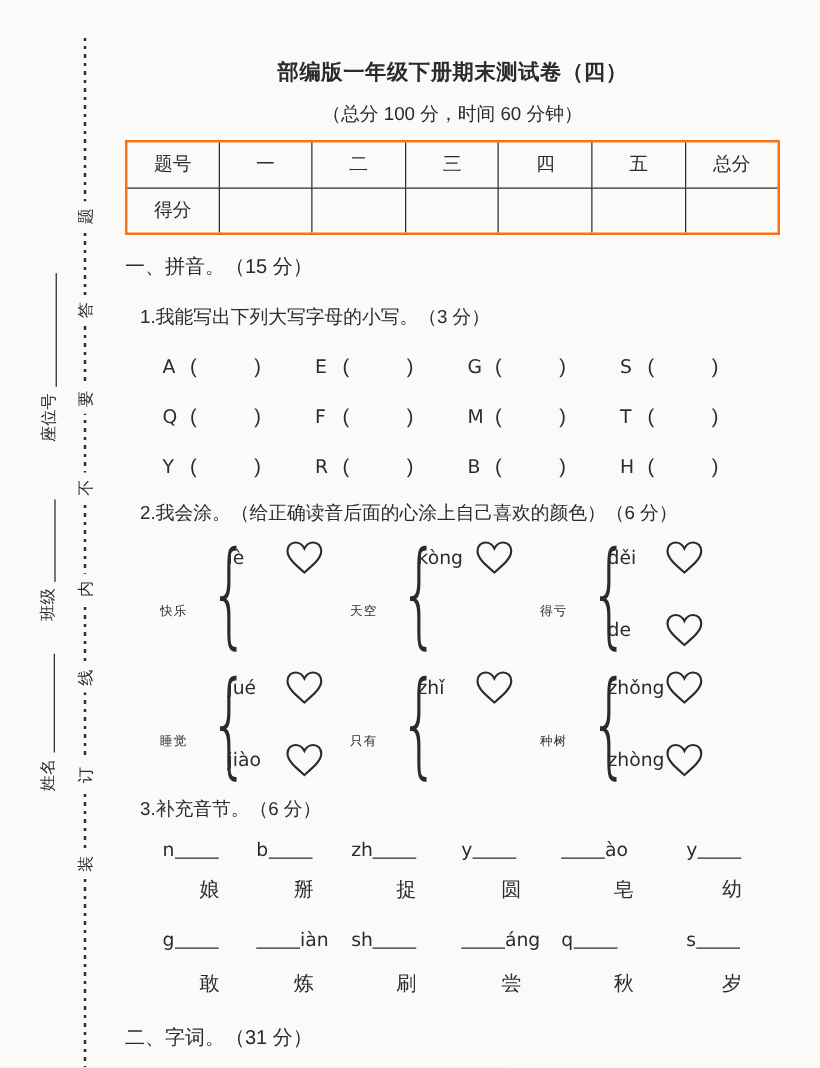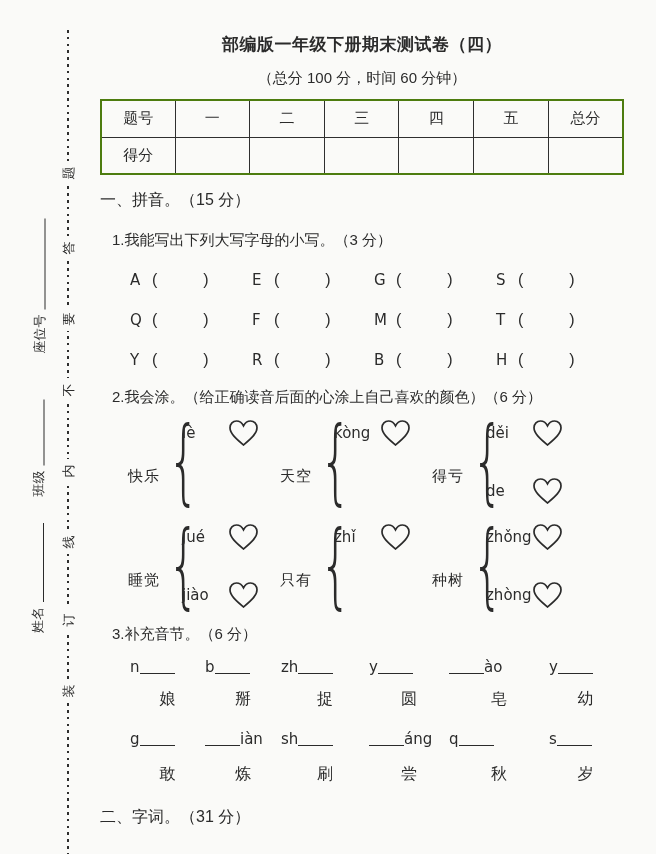--- a/index.html
+++ b/index.html
@@ -20,43 +20,43 @@
     text-align:center; transform:rotate(-90deg); background:#fafaf8;
     font-size:13px; z-index:2;
   }
   .m-field {
     position:absolute; height:20px; display:flex; align-items:flex-end;
     transform:rotate(-90deg); font-size:13px; white-space:nowrap;
   }
   .m-line { flex:1; border-bottom:1.6px solid #2b2b2b; margin:0 0 3px 5px; min-width:40px; }
 
   
-  .main { position:absolute; left:100px; top:3px; width:524px; }
+  .main { position:absolute; left:100px; top:16px; width:524px; }
   .title { margin-top:30px; text-align:center; font-size:17px; font-weight:bold; letter-spacing:.5px; }
   .subtitle { margin-top:13px; text-align:center; font-size:15px; }
 
-  table.score { margin-top:11px; width:524px; border-collapse:collapse; table-layout:fixed; border:2px solid #4d7c0f; }
+  table.score { margin-top:11px; width:524px; border-collapse:collapse; table-layout:fixed; border:2px solid #f97316; }
   table.score td { border:1.6px solid #2f2f2f; height:37px; text-align:center; font-size:15px; }
 
   .sec-heading { font-size:16px; font-weight:normal; margin-top:15px; }
   .q-heading { font-size:15px; margin-left:12px; }
   .q1h { margin-top:20px; }
   .q2h { margin-top:8px; }
   .q3h { margin-top:10px; }
 
   .lrows { margin-left:30px; margin-top:10px; }
   .lrow { display:flex; height:40px; align-items:center; font-size:15px; }
   .lcell { width:122px; }
   .lcell .letter { display:inline-block; min-width:14px; margin-right:8px; font-family:"DejaVu Sans",sans-serif; }
   .paren { font-size:16px; }
   .pgap { display:inline-block; width:46px; }
 
   .hrow { display:flex; margin-left:28px; margin-top:6px; }
   .hgroup { width:152px; height:98px; display:flex; align-items:center; }
-  .hword { font-size:15px; width:36px; flex:none; letter-spacing:1px;margin-top:28px; }
+  .hword { font-size:10px; width:36px; flex:none; letter-spacing:1px;margin-top:28px; }
   .hbrace {
     flex:none; width:15px; font-size:92px; line-height:92px;
     transform:scaleX(.55); transform-origin:center;
     font-family:"DejaVu Sans",sans-serif; color:#2b2b2b; font-weight:300;
   }
   .hcol { flex:1; height:98px; display:flex; flex-direction:column; justify-content:space-between; padding-left:3px;gap:16px; }
   .hopt { display:flex; align-items:center; height:40px; }
   .hpy { font-size:15px; min-width:46px; font-family:"DejaVu Sans",sans-serif; }
   .heart { flex:none; }
 

